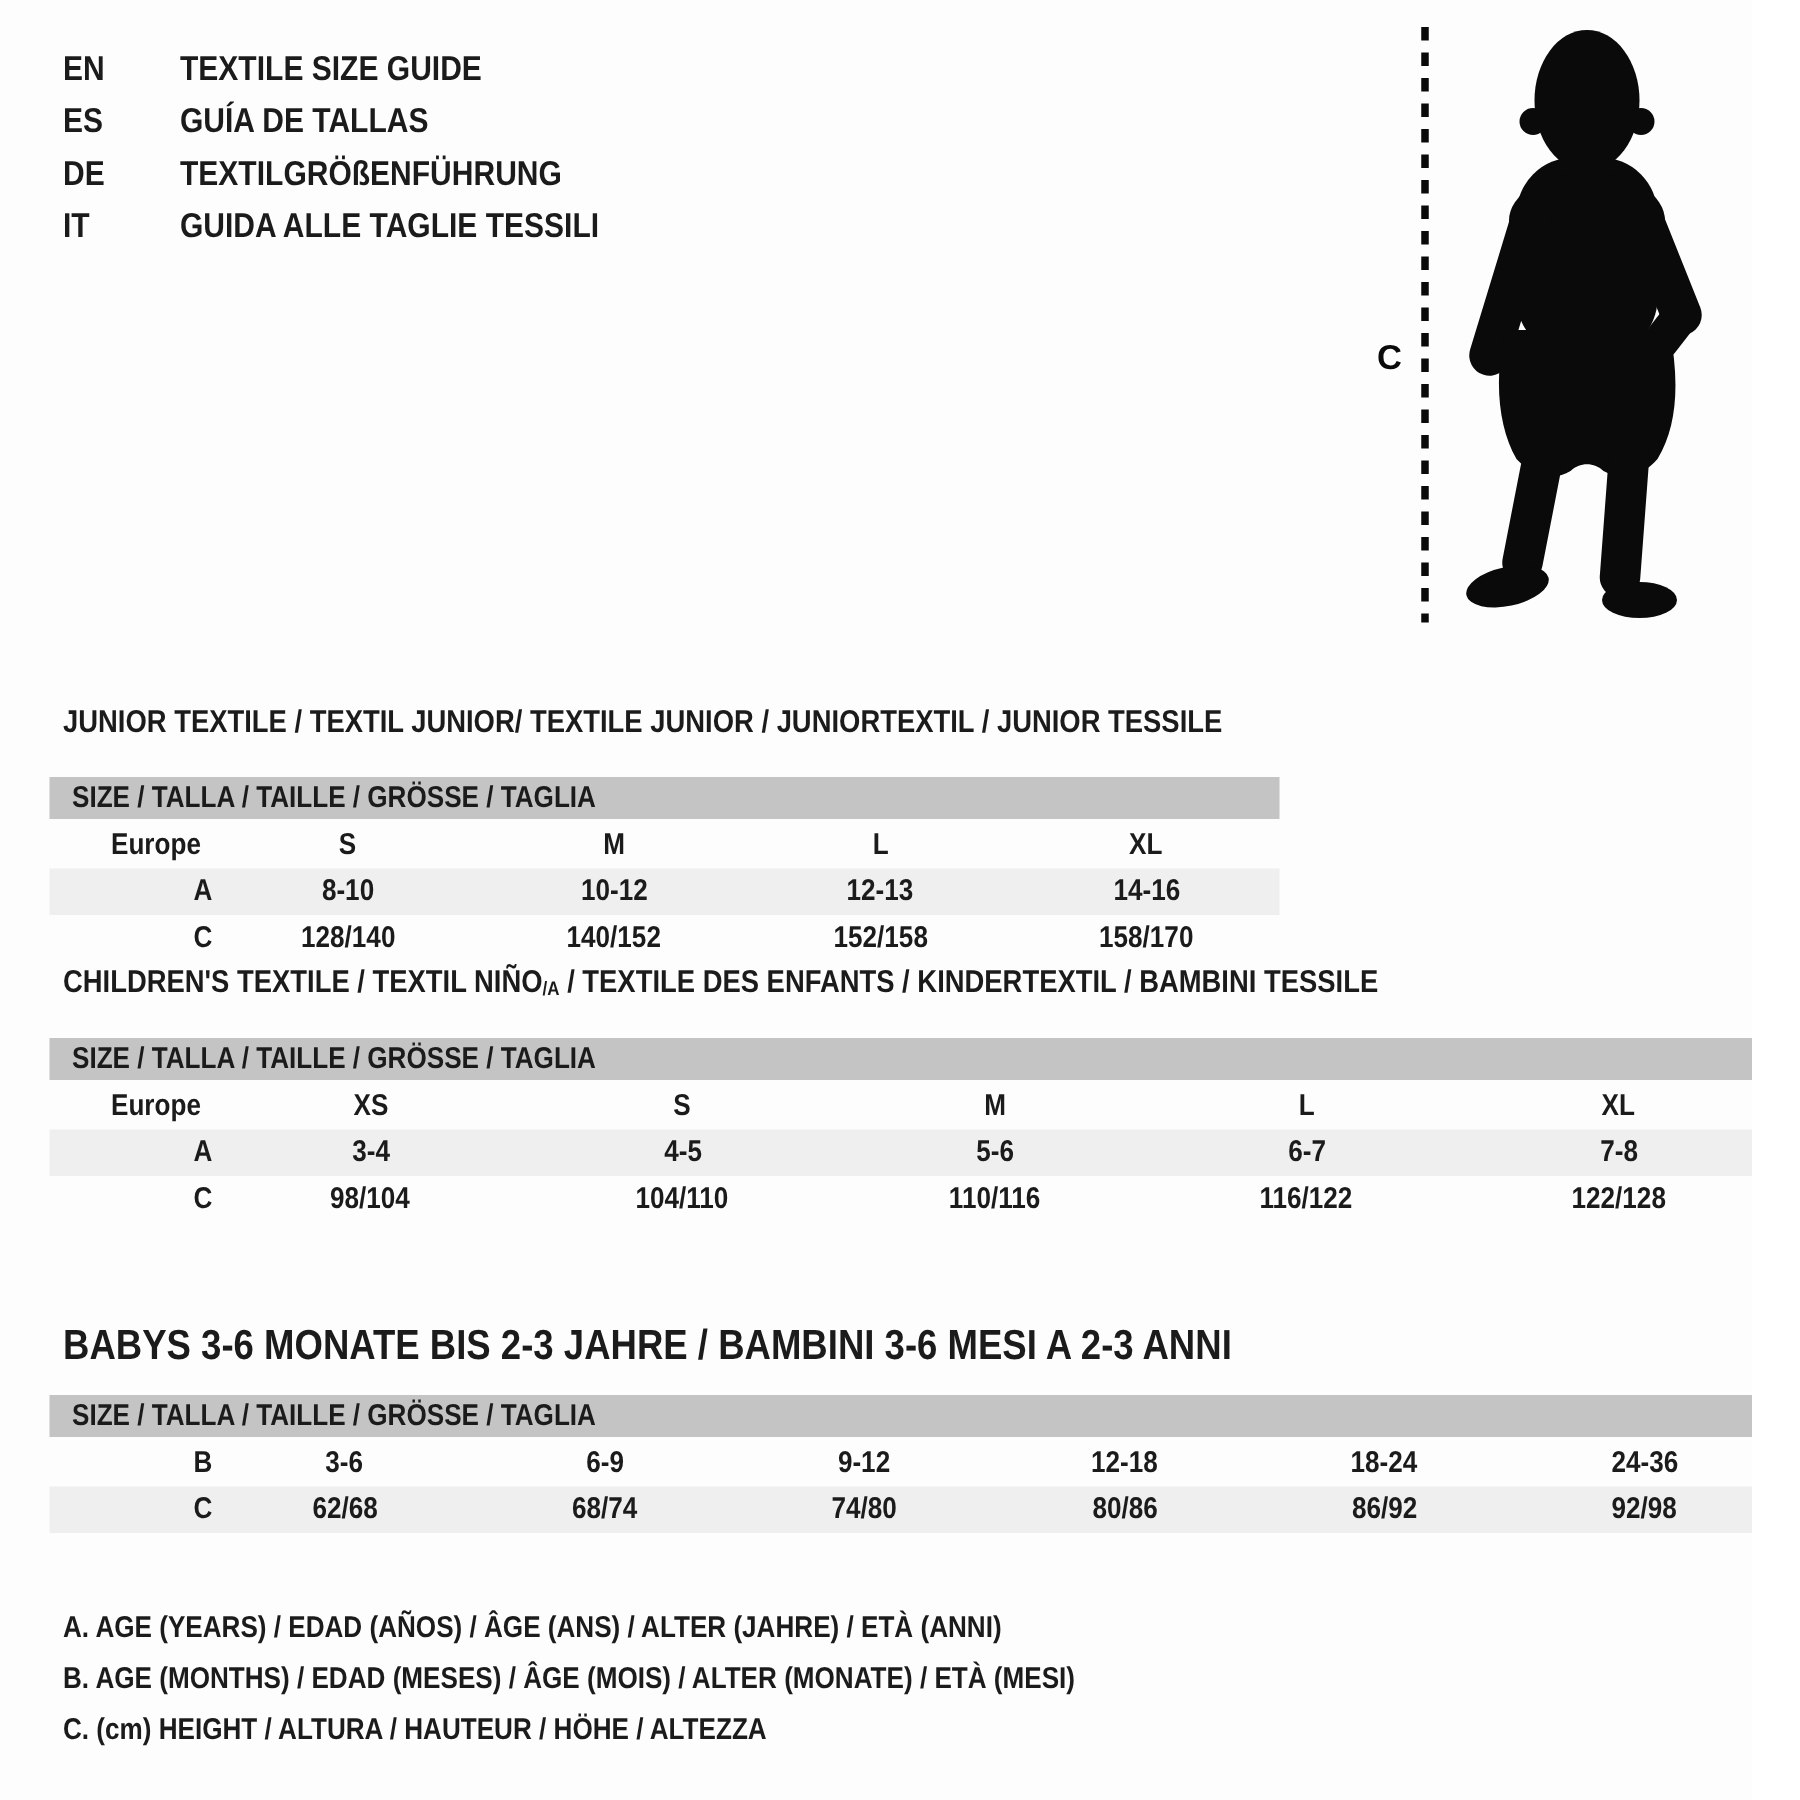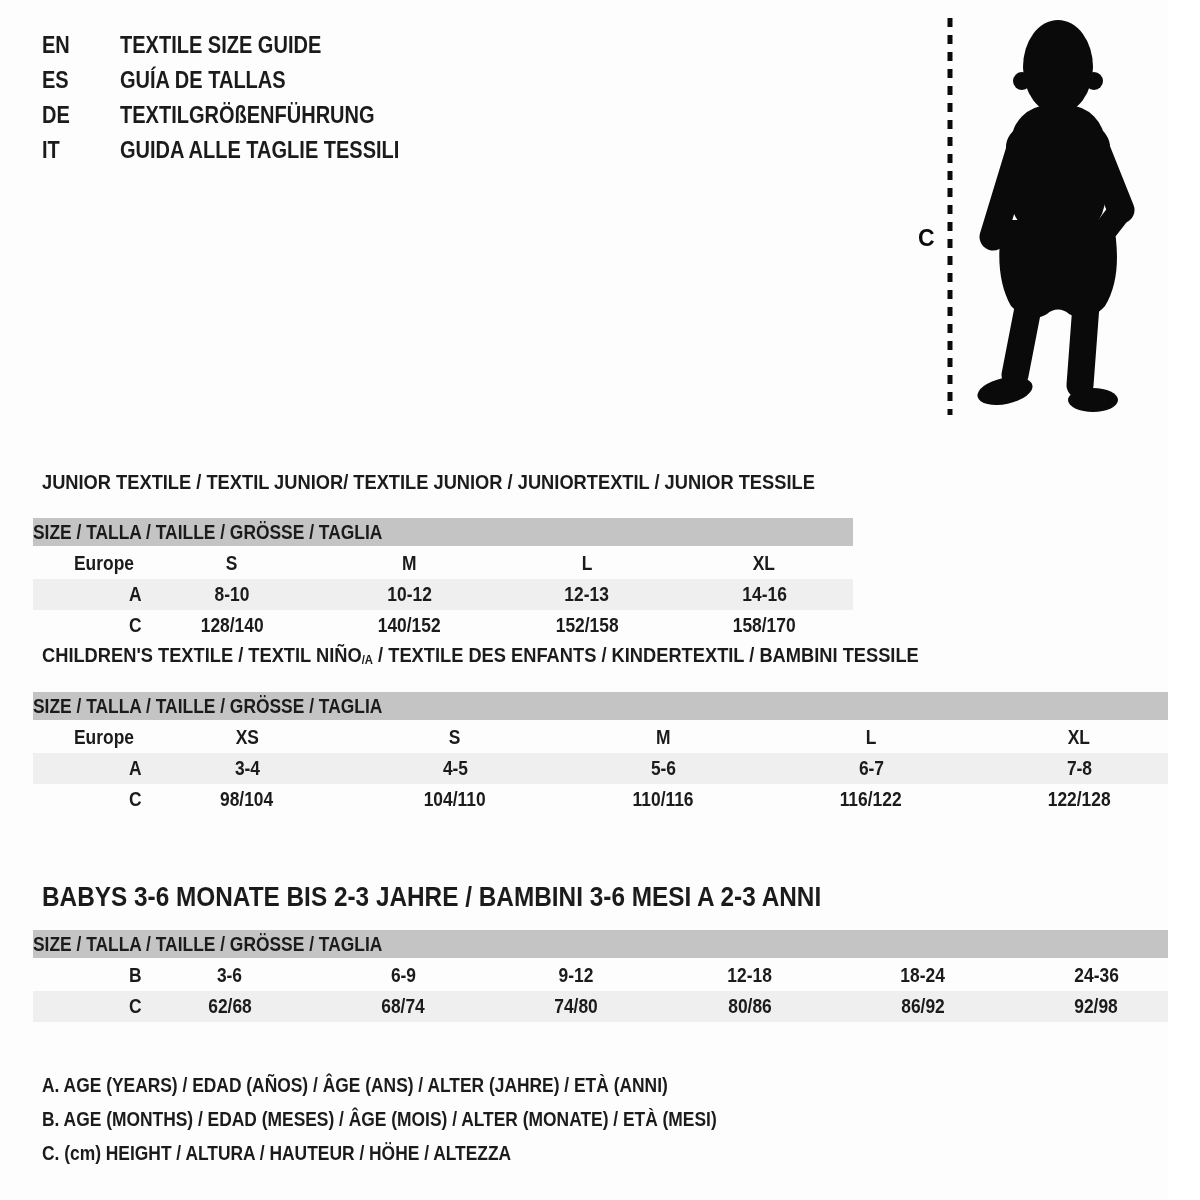--- a/index.html
+++ b/index.html
@@ -31,21 +31,21 @@
   .sec-babies{top:850px;width:1150px;height:185px;}
   .sec-title{position:absolute;left:0;top:0;padding-left:9px;font-size:21px;line-height:26px;white-space:nowrap;}
   .sec-title-2{position:absolute;left:0;top:34px;padding-left:9px;font-size:28px;line-height:26px;white-space:nowrap;}
   .small-sub{font-size:13px;position:relative;top:2px;}
   .table{position:absolute;left:0;width:100%;}
   .sec-junior .table{top:49px;}
   .sec-children .table{top:50px;}
   .sec-babies .table{top:80px;}
   .size-header{
     height:28px;line-height:28px;background:var(--header-bg,#c4c4c4);
-    padding-left:0;font-size:20px;margin-bottom:2px;
+    padding-left:15px;font-size:20px;margin-bottom:2px;
   }
   .trow{display:grid;height:31px;align-items:center;font-size:20px;}
   .trow.shaded{background:var(--shaded-bg,#efefef);}
   .tlabel{padding-left:9px;text-align:right;}
   .tcell{text-align:center;}
 
   
   .legend{position:absolute;left:42px;top:1068px;font-size:20px;}
   .legend-line{height:34px;line-height:34px;}
 

